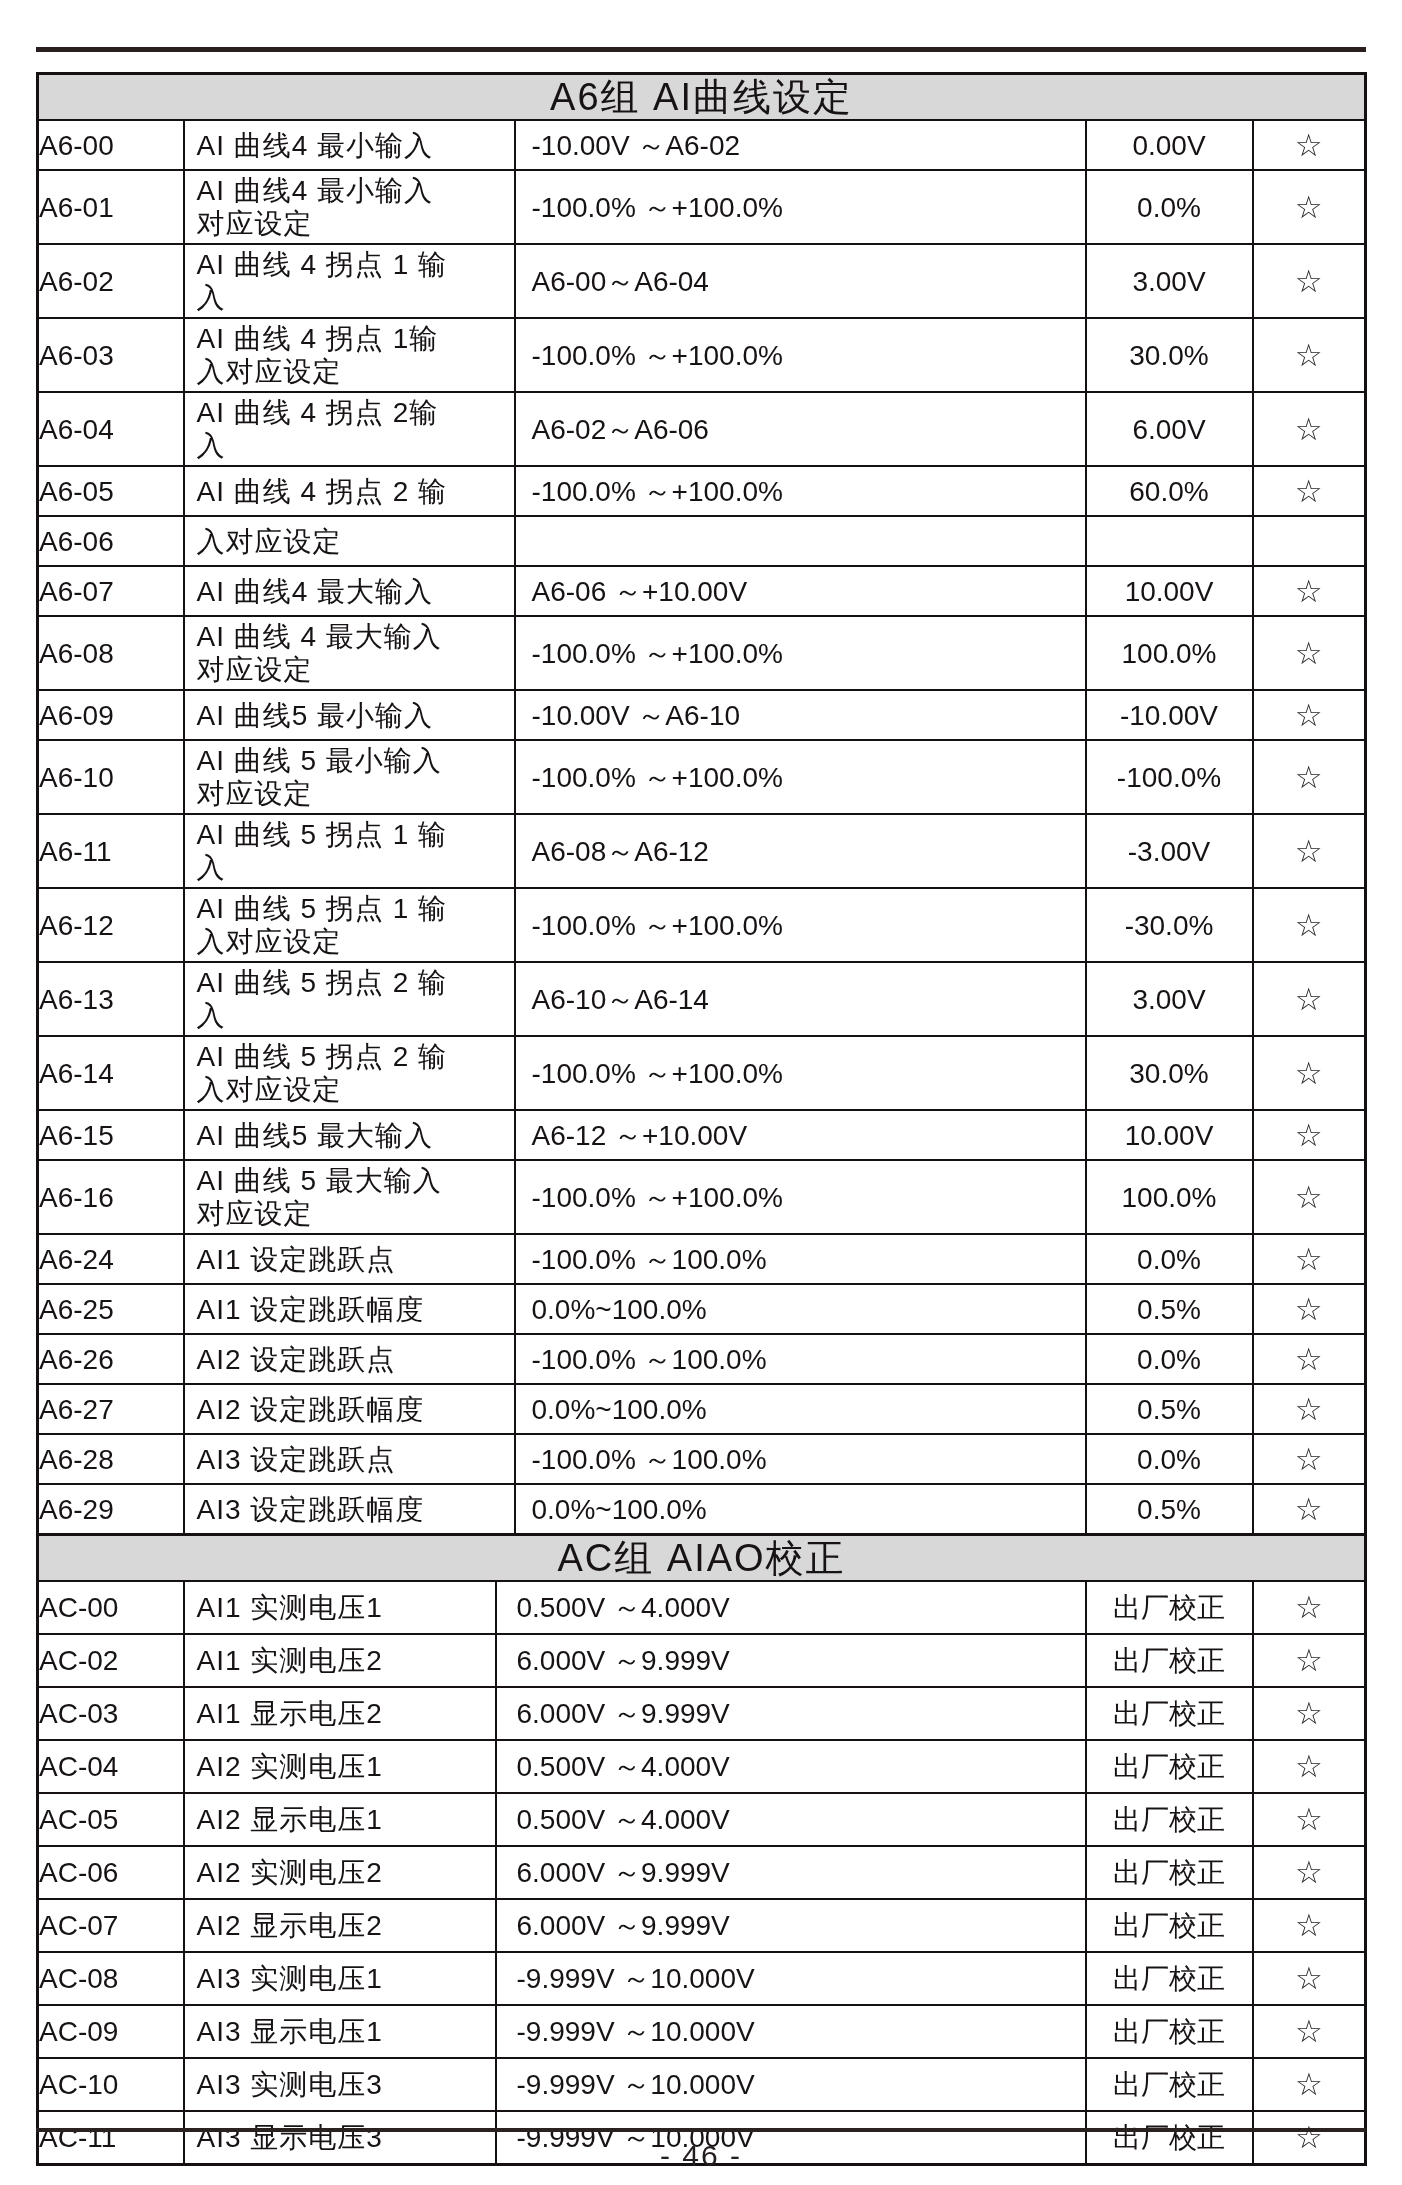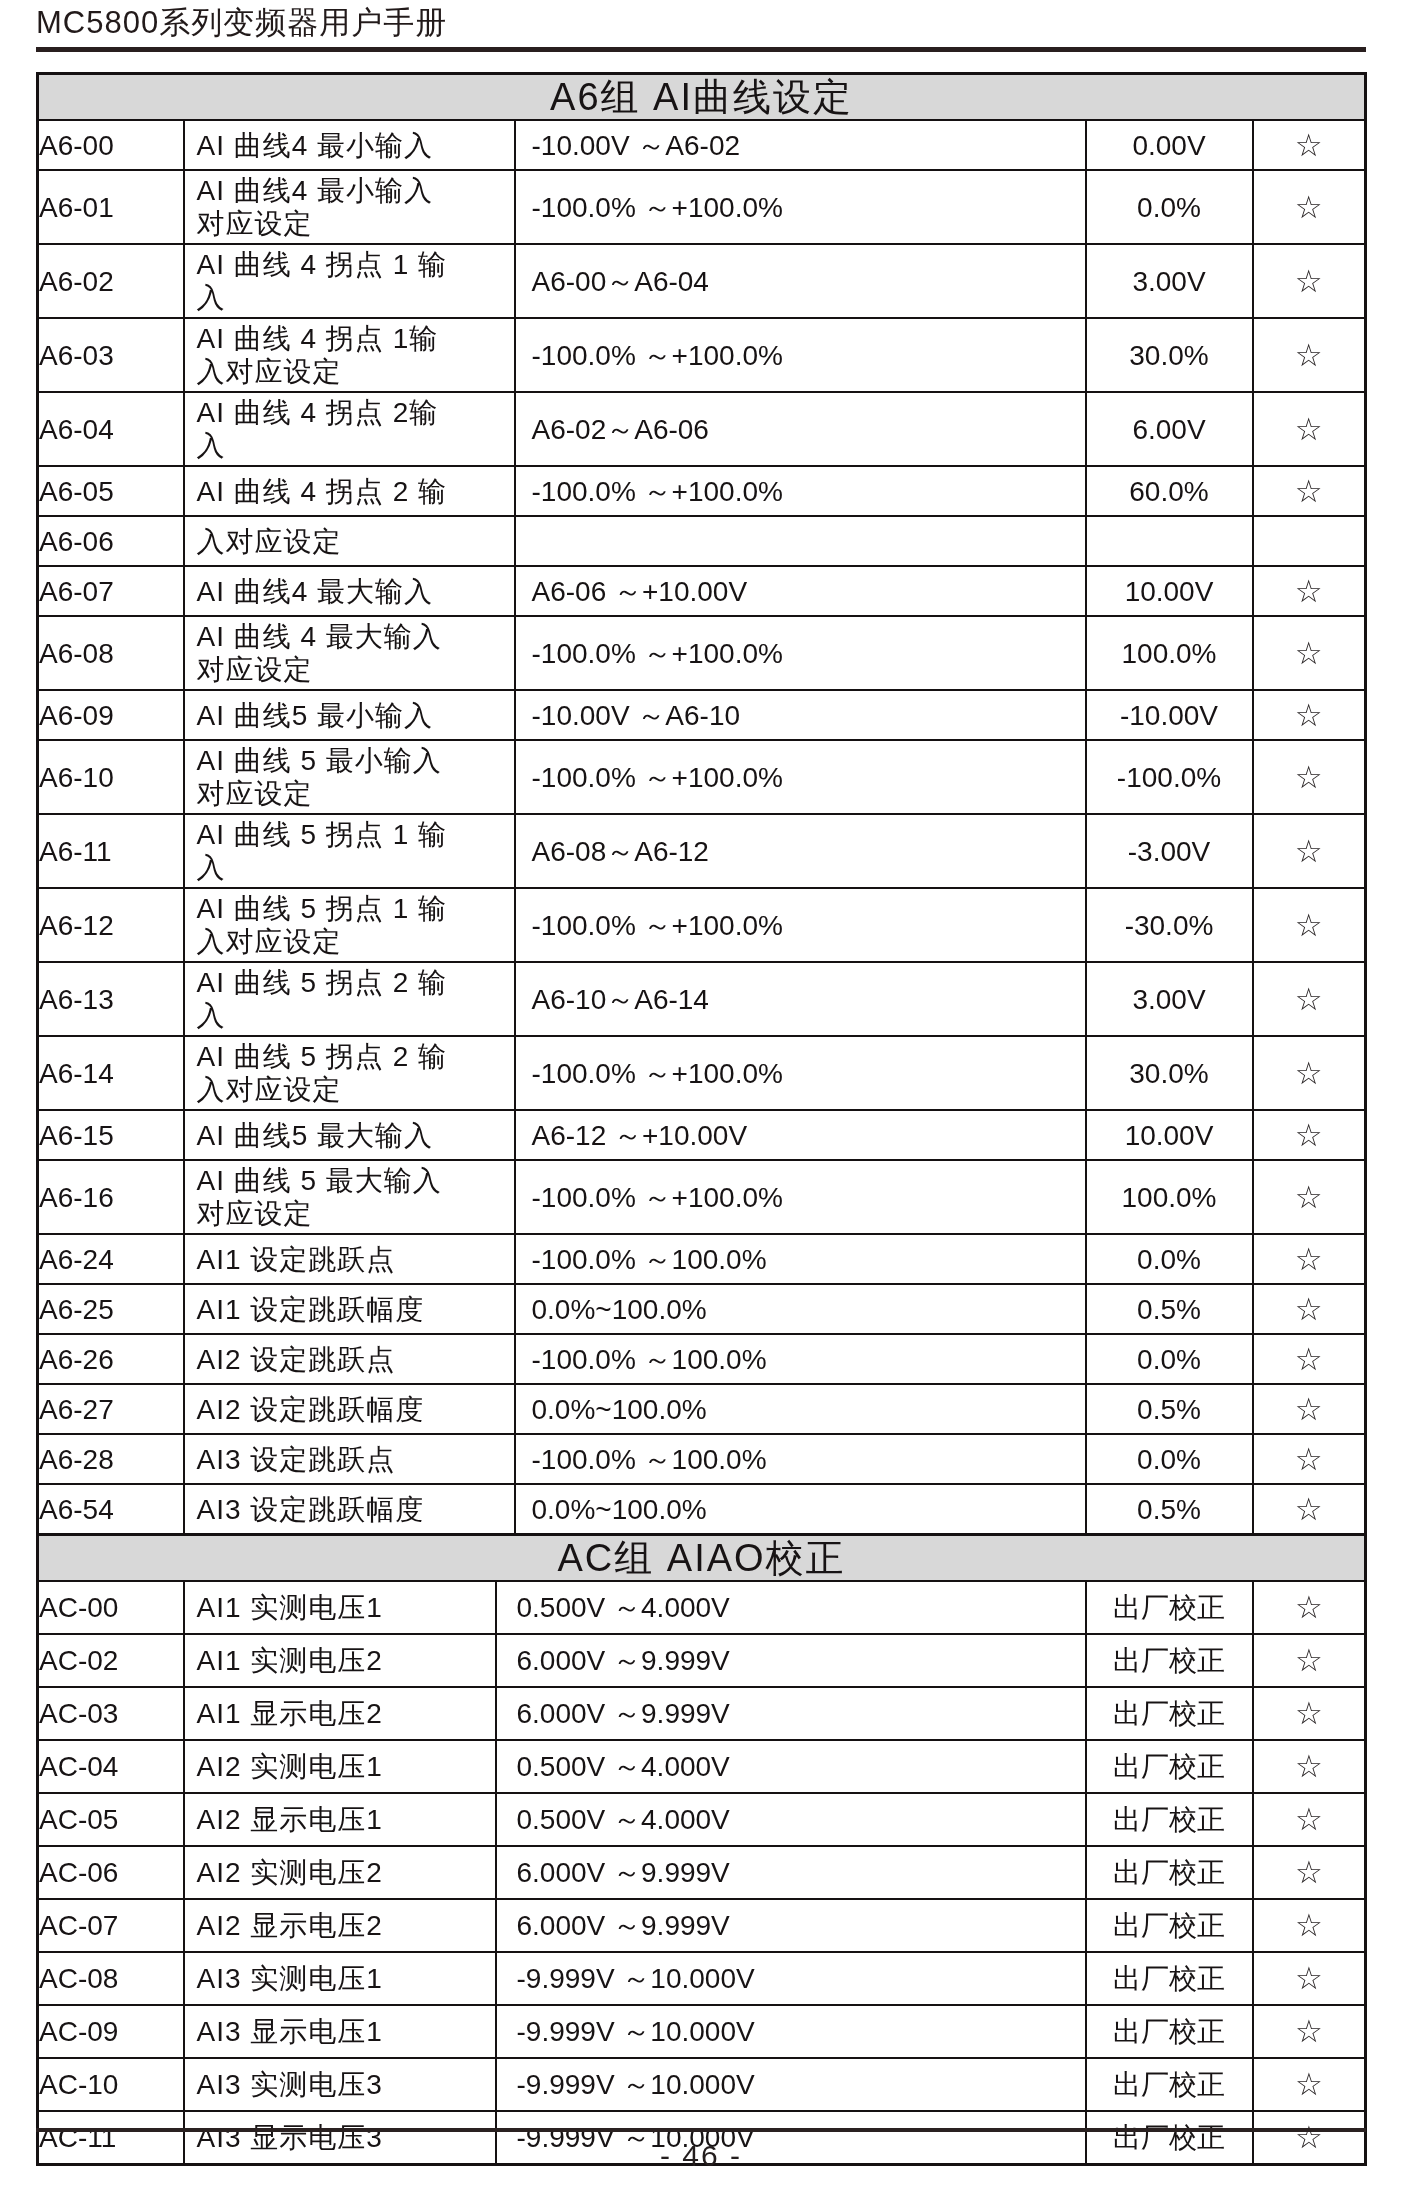--- a/index.html
+++ b/index.html
@@ -103,21 +103,20 @@
     font-size: 30px;
     letter-spacing: 2px;
     color: #241e1e;
   }
 </style>
 </head>
 <body>
 
 <div class="page">
 
-  <div class="doc-title">MC5800系列变频器用户手册</div>
   <div class="title-rule"></div>
 
   <div class="table-stack">
 
     <table class="param-table t-a6">
       <colgroup>
         <col style="width:146px">
         <col style="width:331px">
         <col style="width:571px">
         <col style="width:167px">
@@ -288,21 +287,21 @@
             <td class="c-star">☆</td>
           </tr>
           <tr>
             <td class="c-code">A6-28</td>
             <td class="c-name">AI3 设定跳跃点</td>
             <td class="c-range">-100.0%  ～100.0%</td>
             <td class="c-def">0.0%</td>
             <td class="c-star">☆</td>
           </tr>
           <tr>
-            <td class="c-code">A6-54</td>
+            <td class="c-code">A6-29</td>
             <td class="c-name">AI3 设定跳跃幅度</td>
             <td class="c-range">0.0%~100.0%</td>
             <td class="c-def">0.5%</td>
             <td class="c-star">☆</td>
           </tr>
         </tbody>
     </table>
 
     <table class="param-table t-ac">
       <colgroup>

